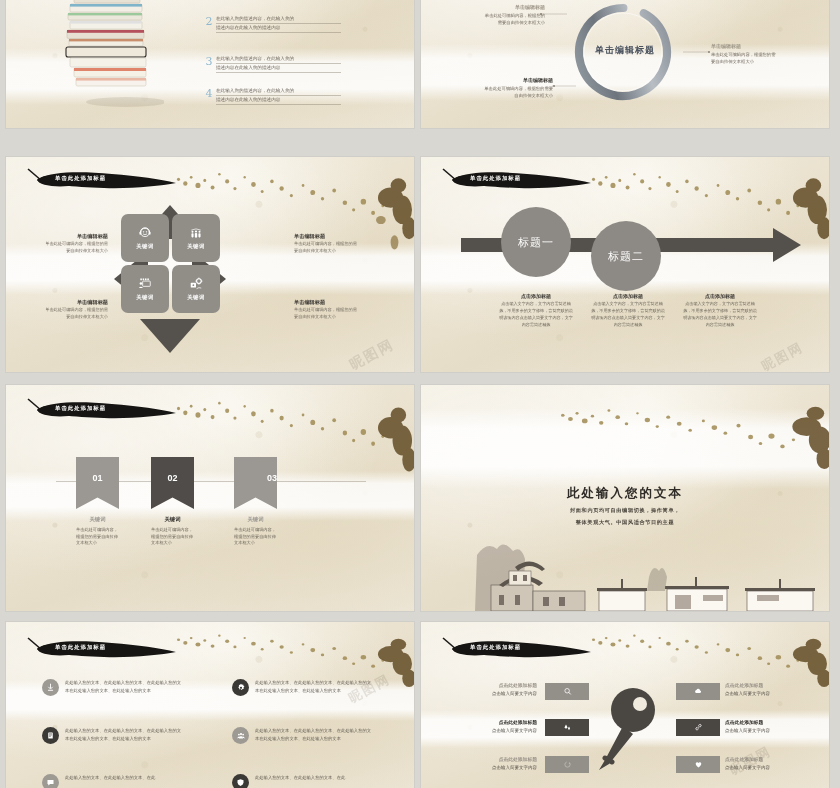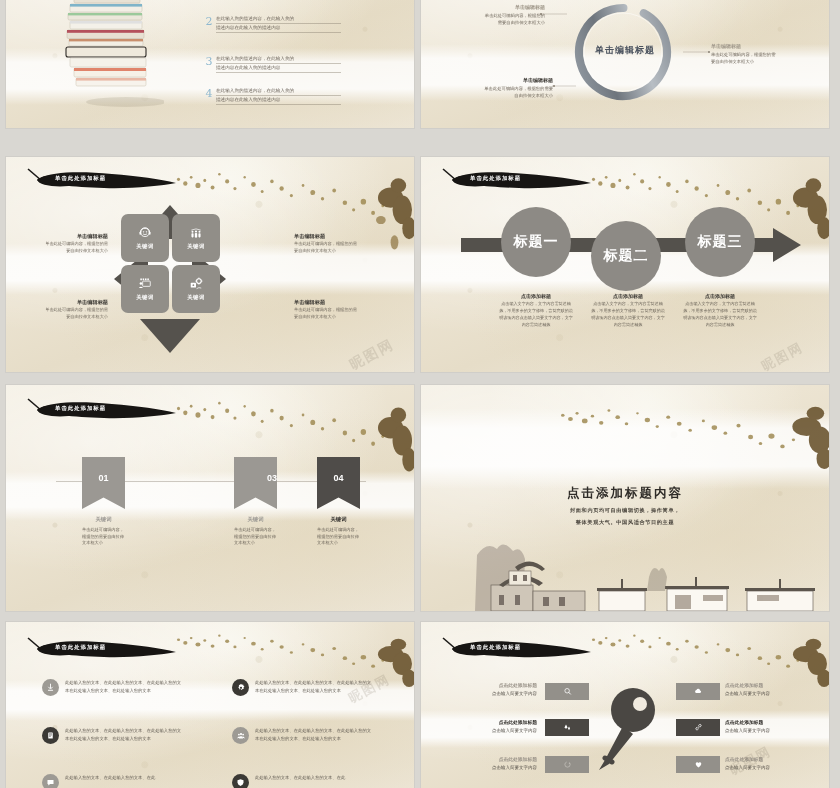--- a/index.html
+++ b/index.html
@@ -88,21 +88,21 @@
     position:absolute;background:#918e88;border-radius:7px;
     display:flex;flex-direction:column;align-items:center;justify-content:center;gap:3px;
   }
   .qcard .kw{color:#fff;font-size:5.4px;font-weight:700;letter-spacing:.5px;}
   .qside{position:absolute;width:86px;}
   .qside .h{font-size:5.2px;font-weight:700;color:#3f3c37;line-height:1.5;}
   .qside .p{font-size:4.2px;color:#6f675c;line-height:1.6;}
   .pcirc{
     position:absolute;border-radius:50%;background:#8d8a85;
     display:flex;align-items:center;justify-content:center;
-    color:#fff;font-weight:700;font-size:14px;letter-spacing:1px;
+    color:#fff;font-weight:400;font-size:11px;letter-spacing:1px;
   }
   .pcol{position:absolute;width:74px;text-align:center;}
   .pcol .h{font-size:5px;font-weight:700;color:#3f3c37;margin-bottom:2px;}
   .pcol .p{font-size:4.1px;color:#6b6459;line-height:1.7;}
 
   
   .rbn{position:absolute;width:43px;}
   .rbn .flag{
     height:52px;width:100%;
     clip-path:polygon(0 0,100% 0,100% 100%,50% 78%,0 100%);
@@ -453,23 +453,20 @@
     <svg style="position:absolute;left:40px;top:71px;width:340px;height:34px;" viewBox="0 0 340 34">
       <path d="M0 10 L312 10 L312 0 L340 17 L312 34 L312 24 L0 24 Z" fill="#54514c"></path>
     </svg>
 
     <div class="pcirc" style="left:80px;top:50px;width:70px;height:70px;">
       <span>标题一</span>
     </div>
     <div class="pcirc" style="left:170px;top:64px;width:70px;height:70px;">
       <span>标题二</span>
     </div>
-    <div class="pcirc" style="left:264px;top:50px;width:70px;height:70px;">
-      <span>标题三</span>
-    </div>
 
     <div class="pcol" style="left:78px;top:136px;">
       <div class="h">点击添加标题</div>
       <div class="p">点击输入文字内容，文字内容需简述精炼，不用多余的文字修饰，言简意赅的说明该项内容点击输入简要文字内容，文字内容需简述精炼</div>
     </div>
     <div class="pcol" style="left:170px;top:136px;">
       <div class="h">点击添加标题</div>
       <div class="p">点击输入文字内容，文字内容需简述精炼，不用多余的文字修饰，言简意赅的说明该项内容点击输入简要文字内容，文字内容需简述精炼</div>
     </div>
     <div class="pcol" style="left:262px;top:136px;">
@@ -523,39 +520,39 @@
       <svg class="stroke" width="160" height="26" viewBox="0 0 160 26">
         <path d="M8 2 L22 14" stroke="#1c1a18" stroke-width="1.6" fill="none"></path>
         <path d="M20 11 C32 5 58 4 92 7 C118 9 140 12 156 16 C140 19 110 22 84 21 C52 20 28 17 20 15 C16 14 16 12 20 11 Z" fill="#171513"></path>
         <ellipse cx="40" cy="13.5" rx="22" ry="6" fill="#171513"></ellipse>
       </svg>
       <div class="btitle" style="left:35px;top:8px;font-size:5.4px;">单击此处添加标题</div>
     </div>
 
     <div class="rbn-rail" style="left:50px;top:96px;width:310px;"></div>
 
-    <div class="rbn" style="left:76px;top:72px;">
+    <div class="rbn" style="left:70px;top:72px;">
       <div class="flag" style="background:#9b9893;">
         <span>01</span>
       </div>
       <div class="kw" style="color:#9b9893;">关键词</div>
+      <div class="p">单击此处可编辑内容，根据您的需要自由拉伸文本框大小</div>
+    </div>
+    <div class="rbn" style="left:145px;top:72px;">
+      <div class="flag" style="background:#4f4c49;">
+        <span>02</span>
+      </div>
+      <div class="kw" style="color:#32302d;">关键词</div>
       <div class="p">单击此处可编辑内容，根据您的需要自由拉伸文本框大小</div>
     </div>
     <div class="rbn" style="left:228px;top:72px;">
       <div class="flag" style="background:#9b9893;justify-content:flex-end;">
         <span>03</span>
       </div>
       <div class="kw" style="color:#9b9893;">关键词</div>
-      <div class="p">单击此处可编辑内容，根据您的需要自由拉伸文本框大小</div>
-    </div>
-    <div class="rbn" style="left:311px;top:72px;">
-      <div class="flag" style="background:#4f4c49;">
-        <span>04</span>
-      </div>
-      <div class="kw" style="color:#32302d;">关键词</div>
       <div class="p">单击此处可编辑内容，根据您的需要自由拉伸文本框大小</div>
     </div>
   </div>
 
   <div class="slide" style="left:421px;top:385px;width:408px;height:226px;">
     <div class="paper"></div>
     <div class="wash" style="top:10%;height:36%;"></div>
 
     <svg class="branch" style="width:70%;height:46%;" viewBox="0 0 260 110" preserveAspectRatio="none">
       <g fill="#a08b54" opacity=".85">
@@ -585,21 +582,21 @@
           <circle cx="228" cy="58" r="1.5"></circle>
       </g>
       <g fill="#6b5530" opacity=".9">
         <ellipse cx="240" cy="44" rx="13" ry="10"></ellipse>
           <ellipse cx="252" cy="58" rx="10" ry="14"></ellipse>
         <ellipse cx="248" cy="30" rx="8" ry="7"></ellipse>
           <ellipse cx="256" cy="78" rx="7" ry="11"></ellipse>
       </g>
     </svg>
 
-    <div class="bigtitle" style="top:100px;">点击添加标题内容</div>
+    <div class="bigtitle" style="top:100px;">此处输入您的文本</div>
     <div class="bigsub" style="top:121px;">封面和内页均可自由编辑切换，操作简单，</div>
     <div class="bigsub" style="top:133px;">整体美观大气。中国风适合节日的主题</div>
 
     <svg style="position:absolute;left:50px;bottom:0;width:360px;height:78px;" viewBox="0 0 360 78">
       <g opacity=".55" fill="#9a9086">
         <path d="M6 22 q10 -14 20 -6 q6 -10 16 2 q8 -6 12 8 l-2 52 l-48 0 Z"></path>
       </g>
       <g fill="#cfc6b8" stroke="#6d655c" stroke-width=".7">
         <rect x="20" y="52" width="42" height="26"></rect>
         <rect x="62" y="58" width="52" height="20"></rect>

